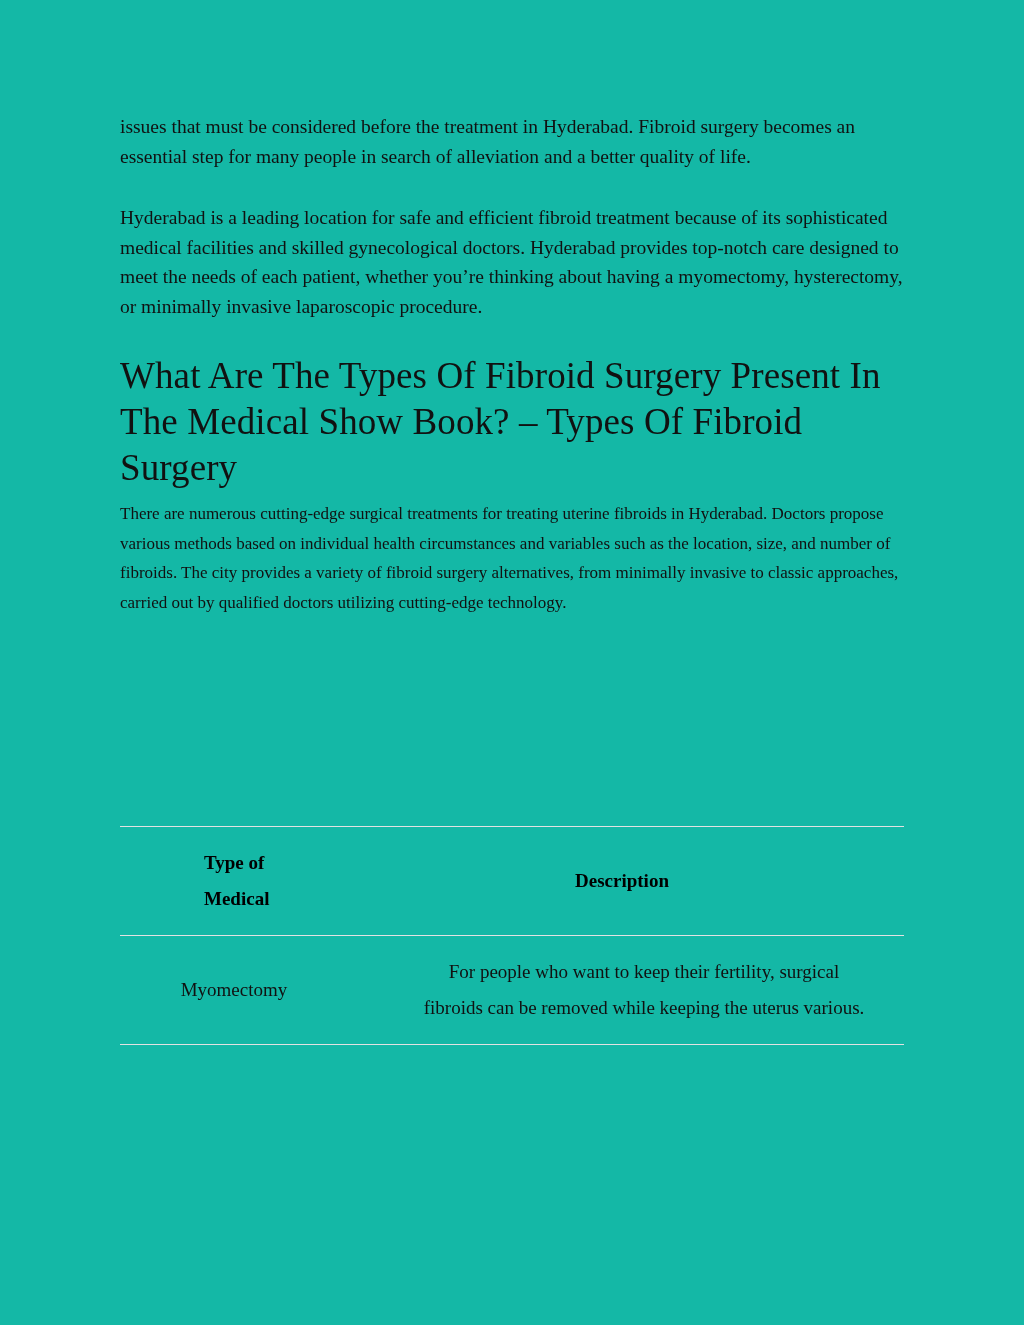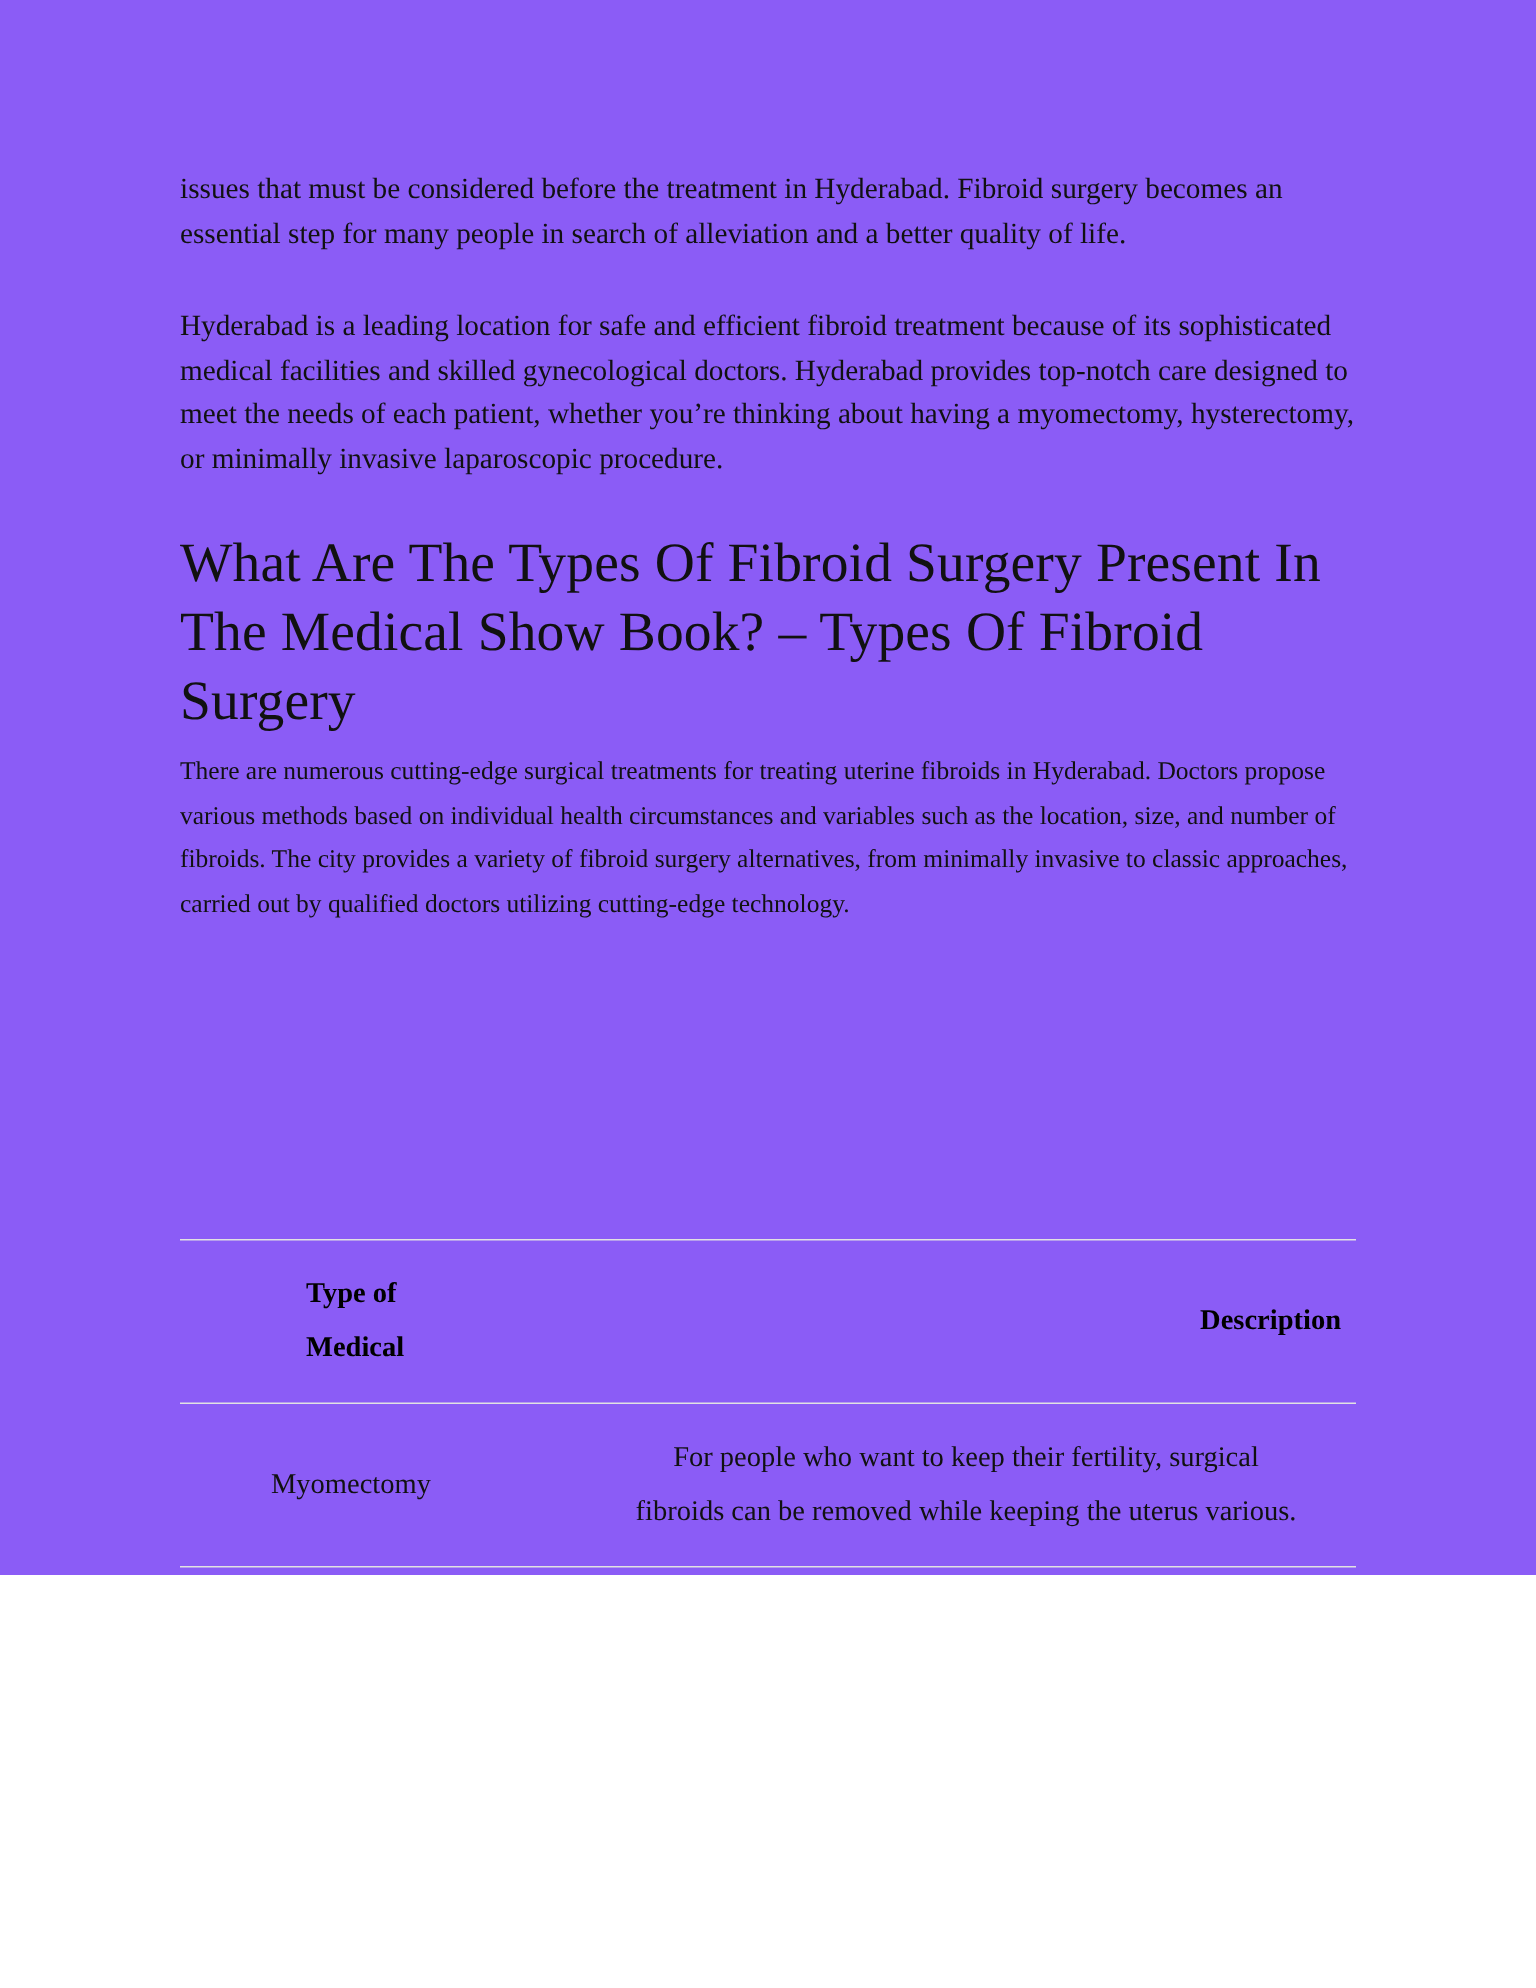--- a/index.html
+++ b/index.html
@@ -13,22 +13,22 @@
     position: relative;
     font-family: "Liberation Serif", serif;
     color: #000000;
     overflow: hidden;
   }
   .page {
     position: absolute;
     left: 0;
     top: 0;
     width: 1024px;
-    height: 1050px;
-    background: #8b5cf6;
+    height: 1325px;
+    background: #14b8a6;
   }
   .content {
     position: absolute;
     left: 120px;
     top: 112px;
     width: 784px;
   }
   p.body-text {
     font-family: "Liberation Serif", serif;
     font-size: 19.5px;
@@ -73,21 +73,21 @@
     font-weight: bold;
     line-height: 36px;
     color: #000000;
   }
   table.surgery-table th.col-type {
     width: 170px;
     text-align: left;
     padding-left: 40px;
   }
   table.surgery-table th.col-desc {
-    text-align: right;
+    text-align: center;
   }
   table.surgery-table td {
     font-size: 19px;
     line-height: 36px;
     color: #111111;
   }
   table.surgery-table td.cell-type {
     text-align: center;
     padding-left: 18px;
     white-space: nowrap;

